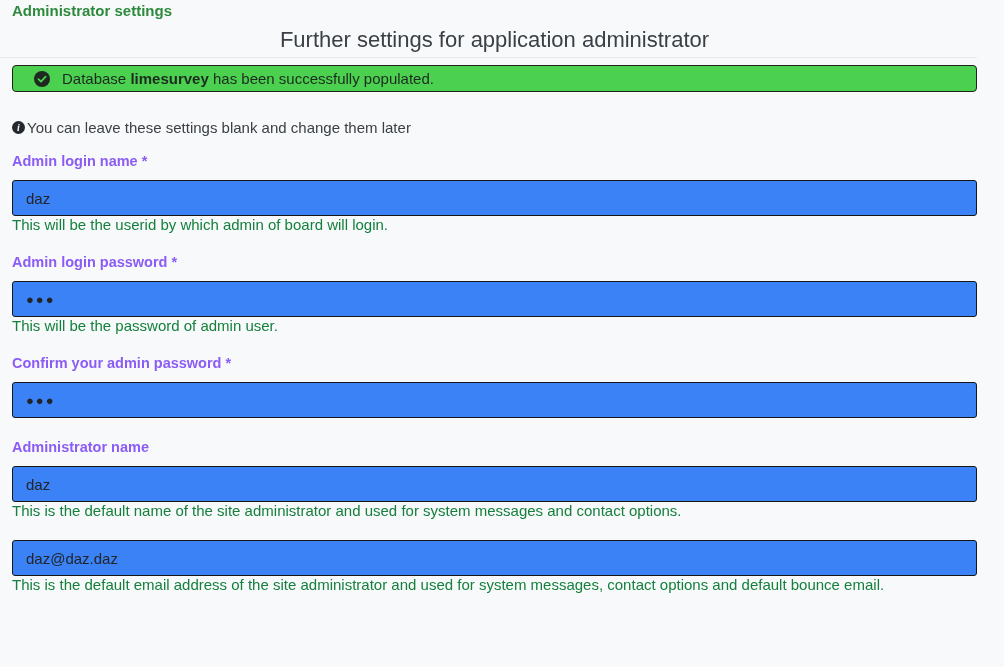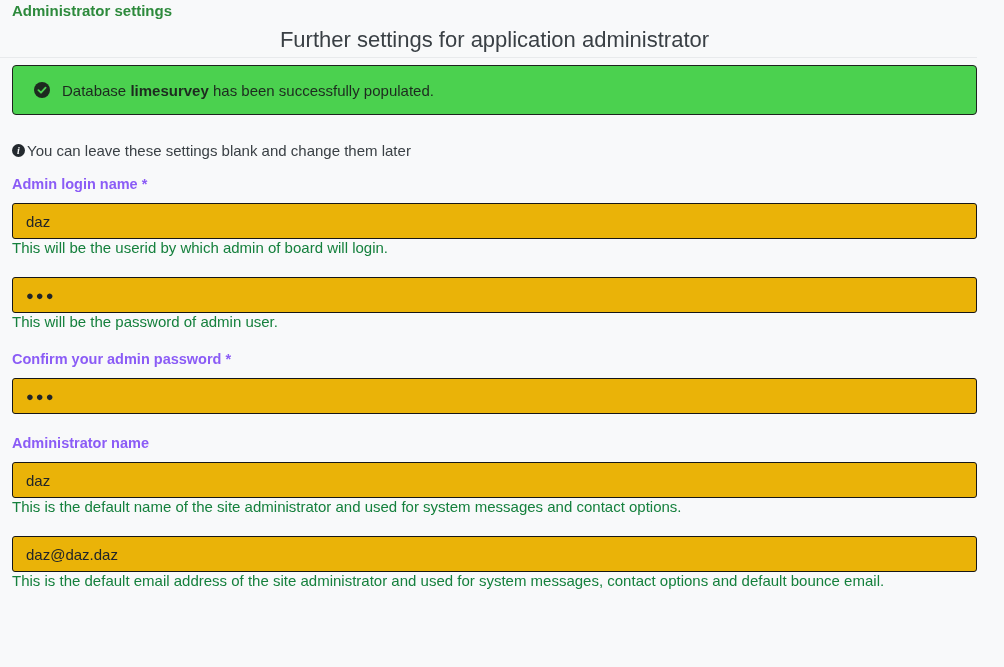--- a/index.html
+++ b/index.html
@@ -27,21 +27,21 @@
     font-weight:400;
     color:#3a4045;
     border-bottom:1px solid #e8eaec;
     line-height:26px;
     text-align:center;
   }
 
   .alert-success {
     margin:7px 0 0 12px;
     width:965px;
-    height:50px;
+    height:27px;
     background:#4bd14f;
     border:1px solid #1e231e;
     border-radius:4px;
     display:flex;
     align-items:center;
     padding:0 16px 0 21px;
     font-size:15px;
     color:#1d2a1f;
     text-align:right;
   }
@@ -79,21 +79,21 @@
     font-size:14.5px;
     font-weight:bold;
     color:#8b5cf6;
     margin-bottom:11px;
     line-height:16px;
   }
   .form-input {
     display:block;
     width:100%;
     height:36px;
-    background:#eab308;
+    background:#3b82f6;
     border:1px solid #161616;
     border-radius:3px;
     padding:15px 13px;
     font-size:15px;
     color:#212529;
     font-family:"Liberation Sans", sans-serif;
     outline:none;
   }
   .form-input.masked {
     font-size:13px;
@@ -130,20 +130,21 @@
 
   <div class="form">
 
     <div class="field">
       <label>Admin login name *</label>
       <input type="text" class="form-input" value="daz" style="">
       <div class="help">This will be the userid by which admin of board will login.</div>
     </div>
 
     <div class="field">
+      <label>Admin login password *</label>
       <input type="text" class="form-input masked" value="●●●" style="">
       <div class="help">This will be the password of admin user.</div>
     </div>
 
     <div class="field">
       <label>Confirm your admin password *</label>
       <input type="text" class="form-input masked" value="●●●" style="">
     </div>
 
     <div class="field">

